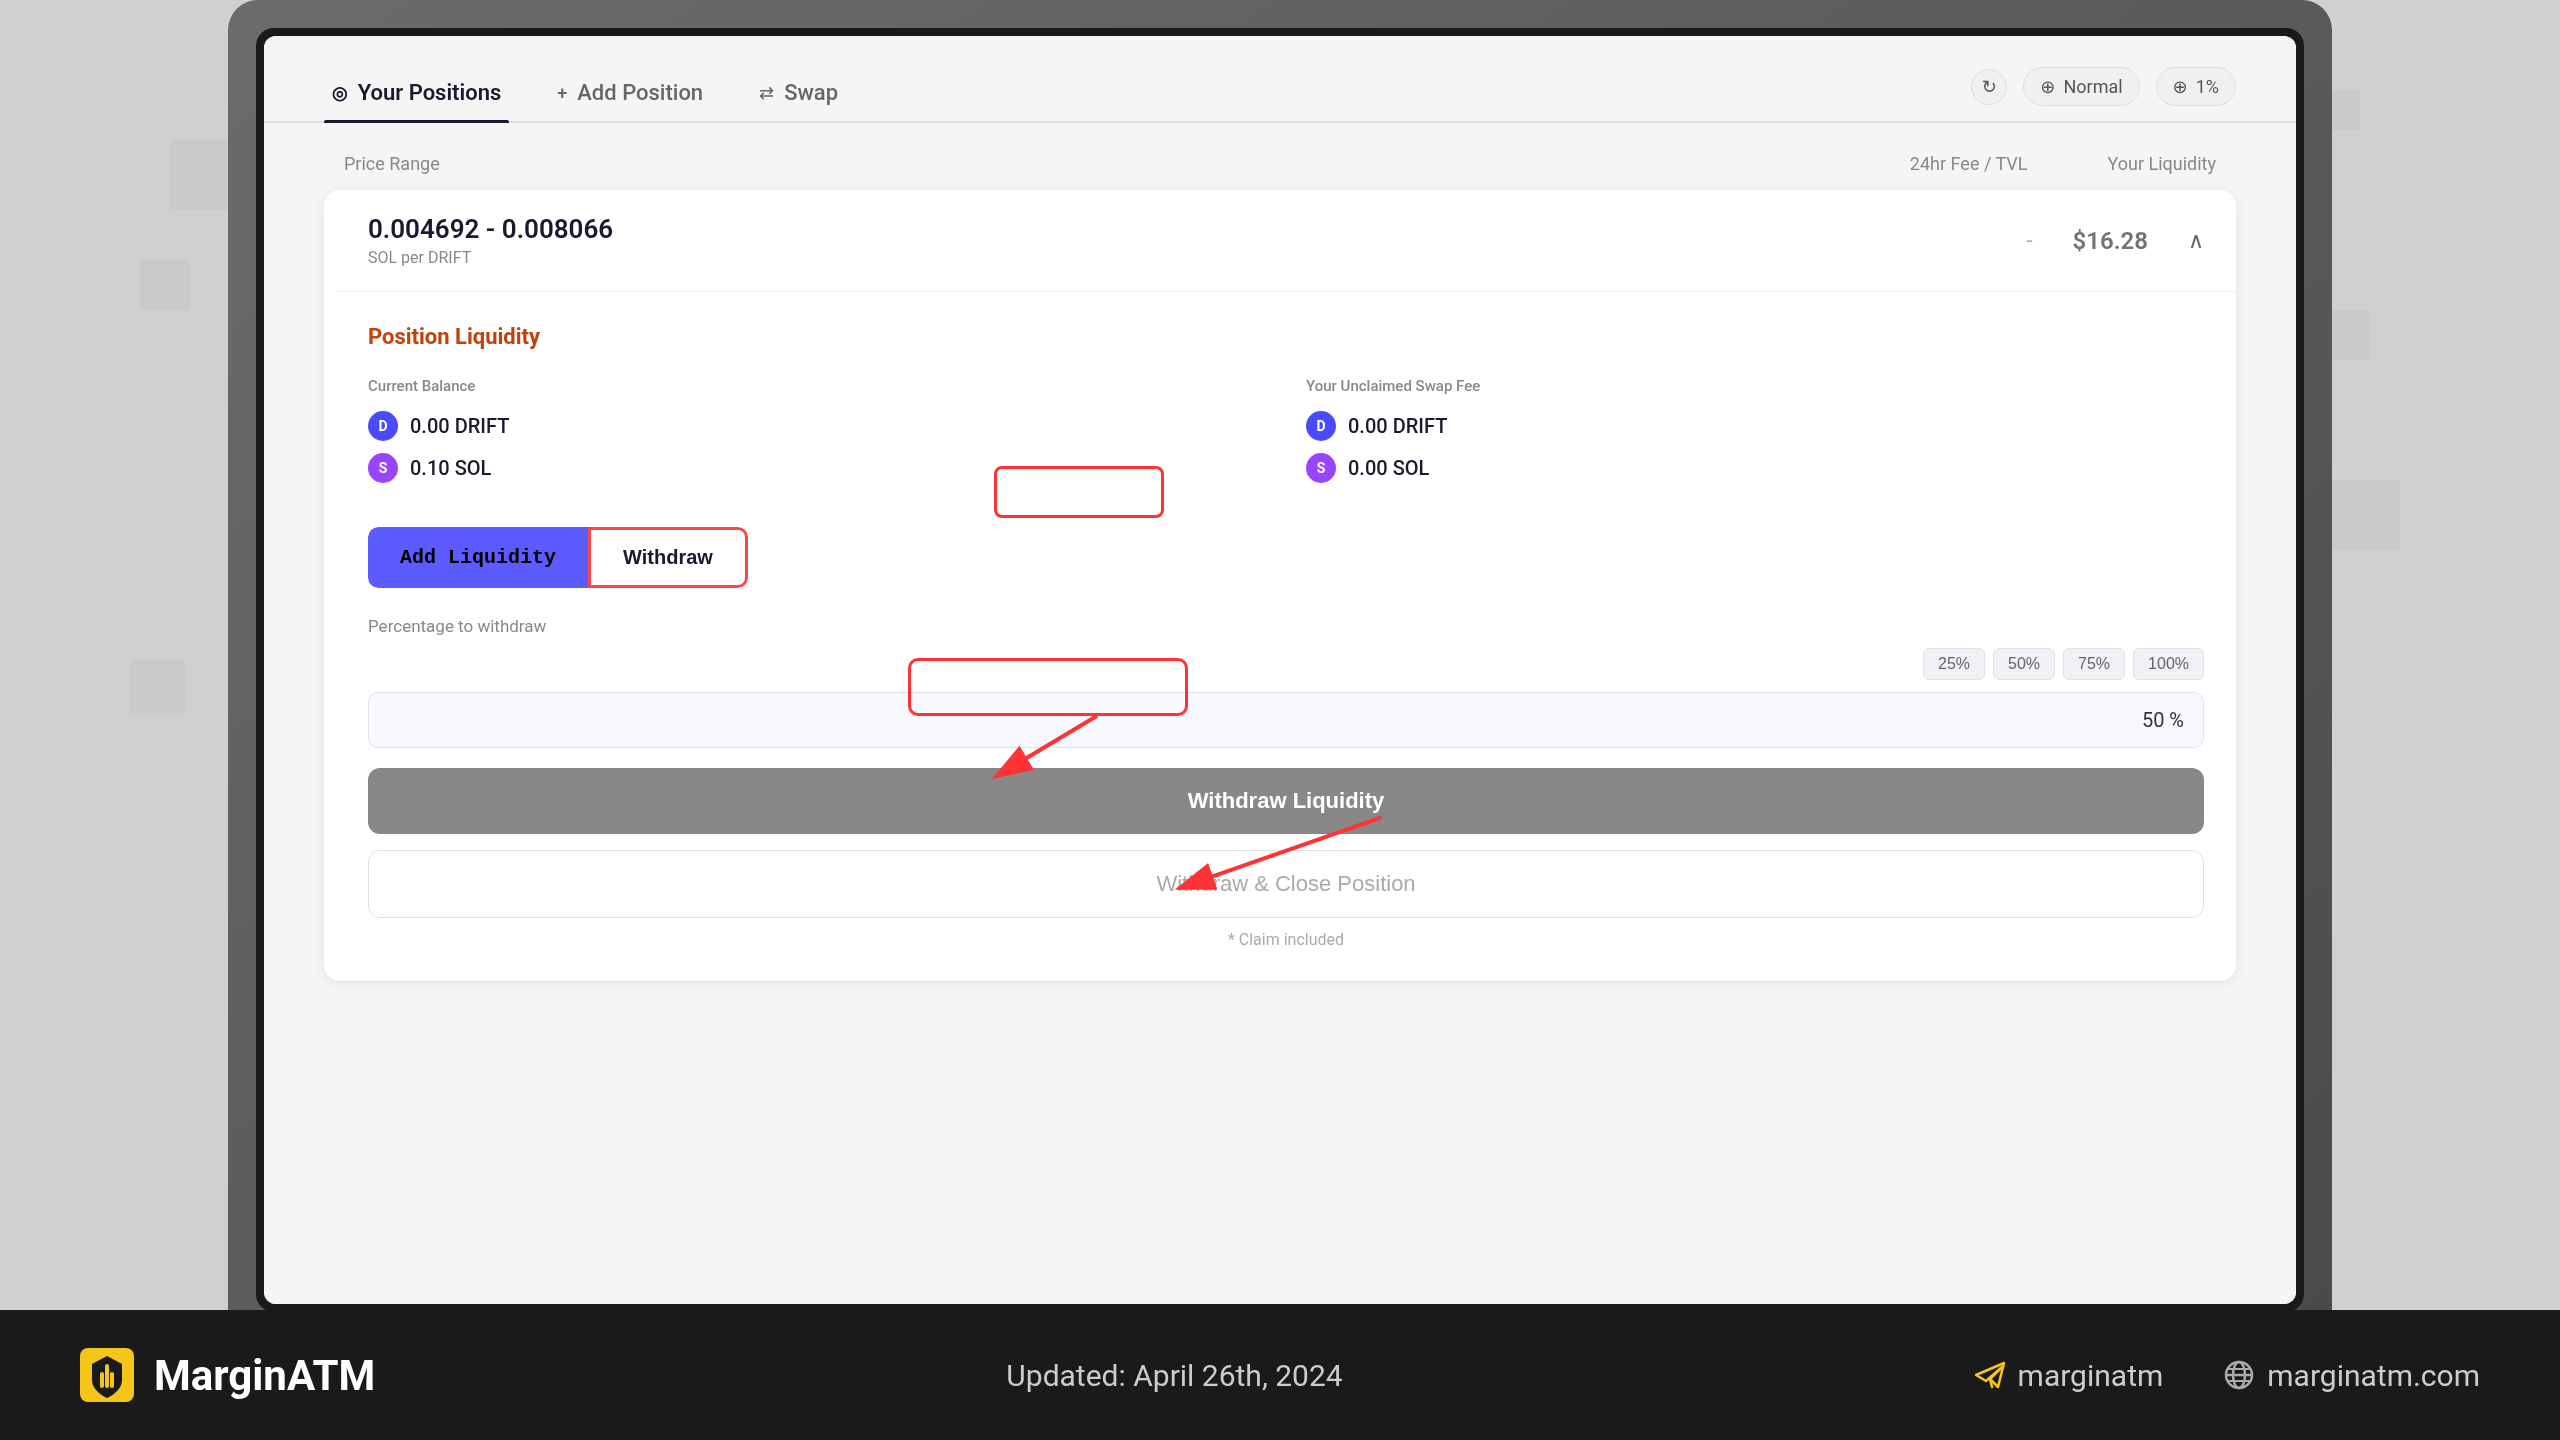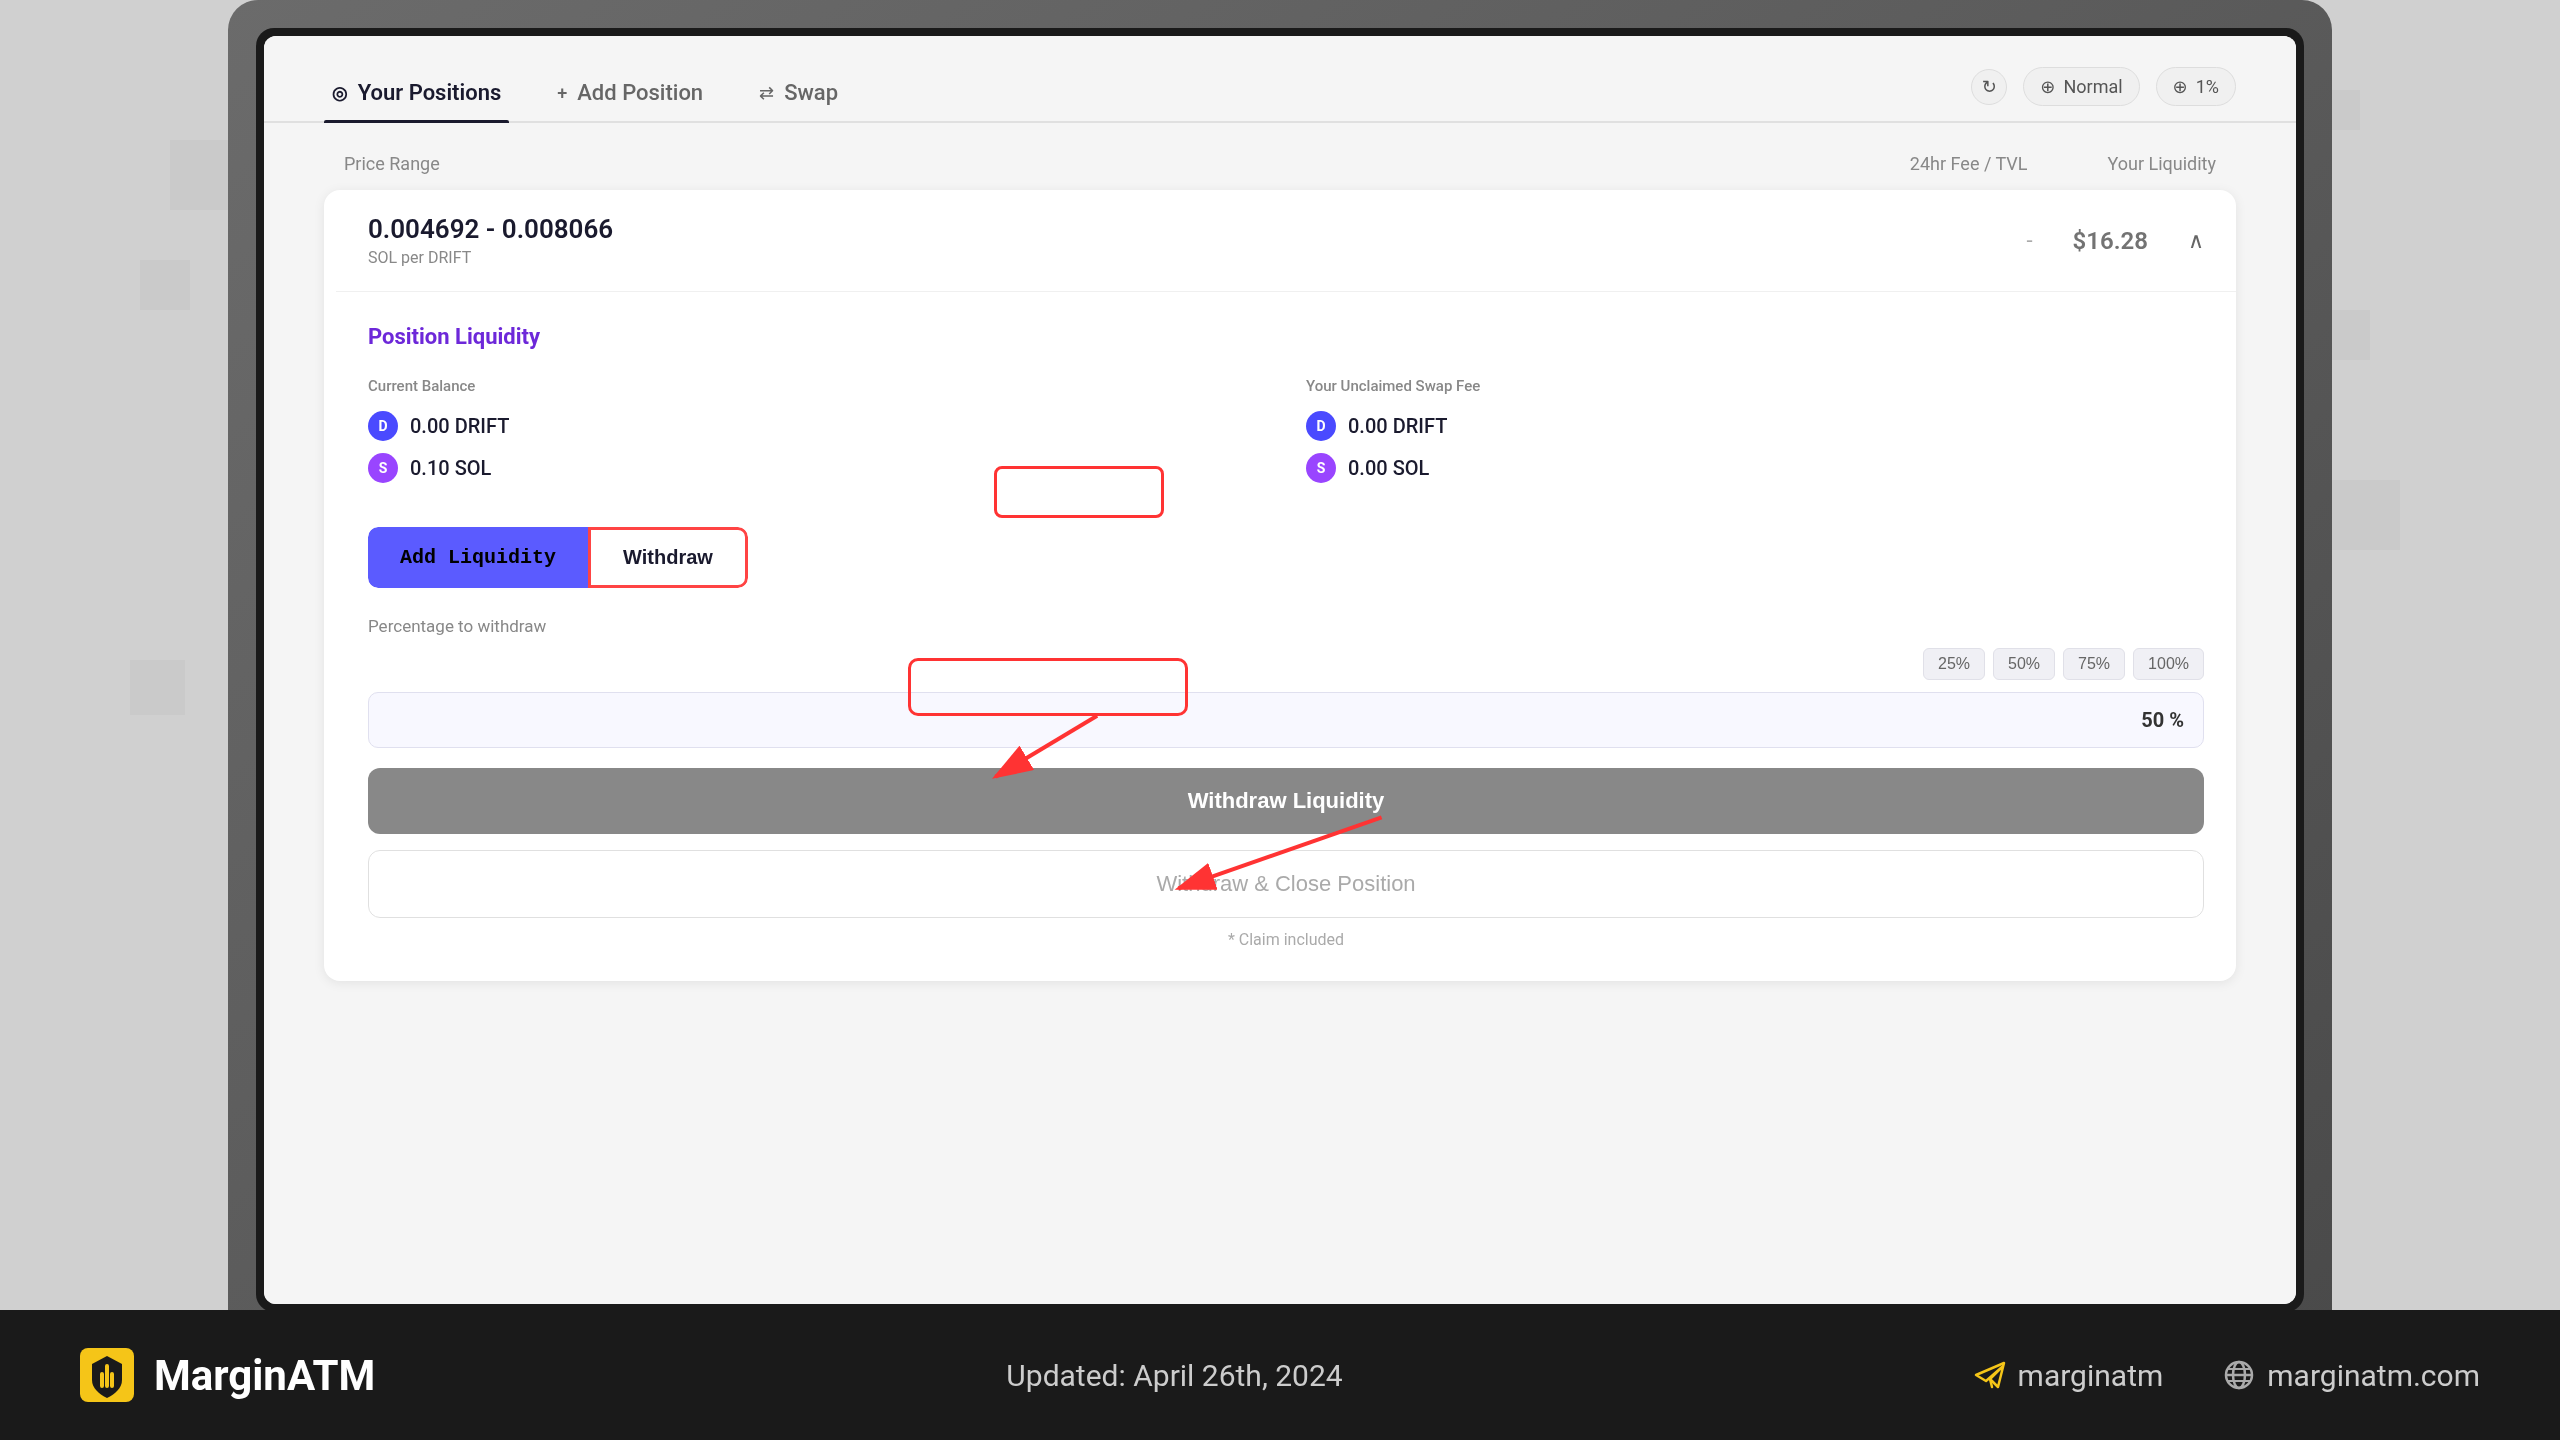--- a/index.html
+++ b/index.html
@@ -291,21 +291,21 @@
     }
 
     
     .position-body {
       padding: 32px;
     }
 
     .section-title {
       font-size: 22px;
       font-weight: 700;
-      color: #6d28d9;
+      color: #c2410c;
       margin-bottom: 28px;
     }
 
     .liquidity-grid {
       display: grid;
       grid-template-columns: 1fr 1fr;
       gap: 40px;
       margin-bottom: 32px;
     }
 
@@ -424,21 +424,21 @@
       outline: none;
     }
 
     .percentage-suffix {
       position: absolute;
       right: 20px;
       top: 50%;
       transform: translateY(-50%);
       font-size: 20px;
       color: #333;
-      font-weight: 700;
+      font-weight: 400;
     }
 
     
     .btn-withdraw-liquidity {
       width: 100%;
       padding: 20px;
       background: #888;
       color: white;
       border: none;
       border-radius: 12px;

